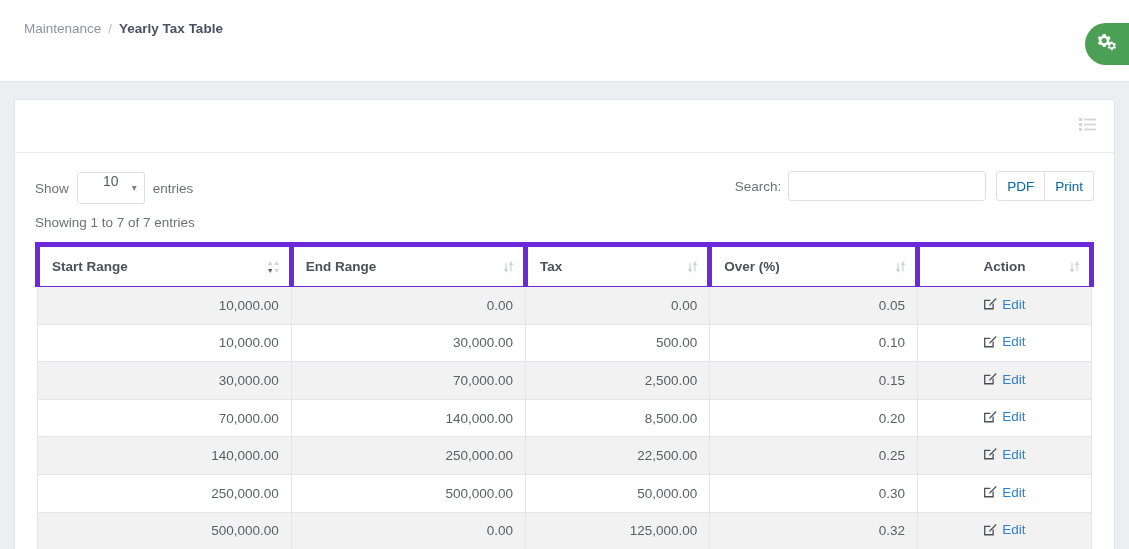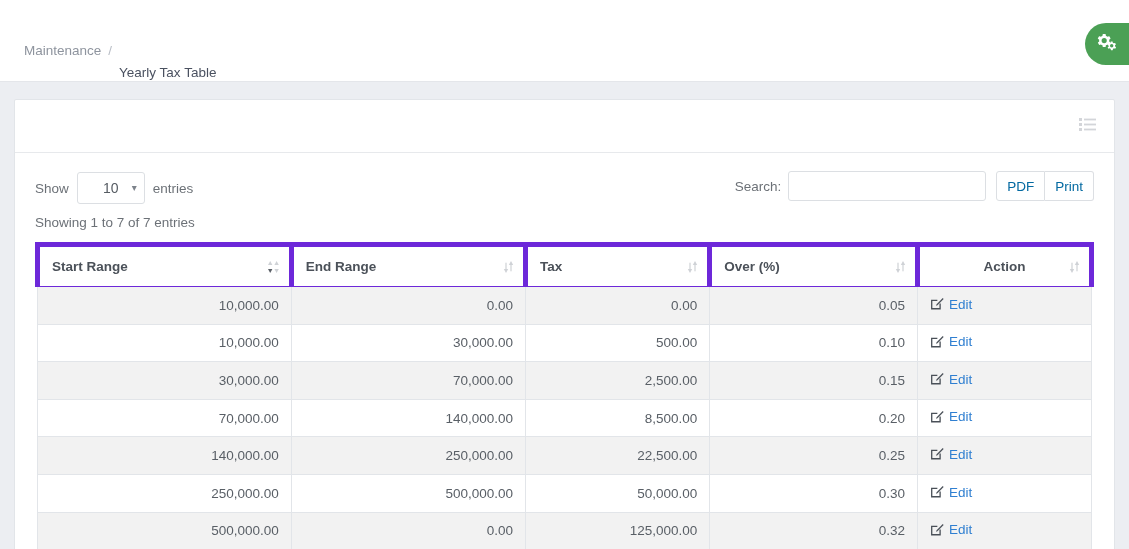--- a/index.html
+++ b/index.html
@@ -36,21 +36,21 @@
   .breadcrumb {
     margin-top: 9px;
     font-size: 13.5px;
     color: #9096a0;
     display: flex;
     align-items: center;
     gap: 7px;
   }
   .breadcrumb .crumb-link { color: #8e949e; text-decoration: none; }
   .breadcrumb .crumb-sep { color: #b9bec6; }
-  .breadcrumb .crumb-active { color: #4a5160; font-weight: normal; margin-top: 44px; }
+  .breadcrumb .crumb-active { color: #4a5160; font-weight: bold; }
 
   .gear-fab {
     position: absolute;
     top: 23px;
     right: 0px;
     width: 44px;
     height: 42px;
     background: #4ba055;
     border-radius: 22px 0 0 22px;
     display: flex;
@@ -89,21 +89,21 @@
     padding-top: 5px;
   }
   .dt-select {
     position: relative;
     width: 68px;
     height: 32px;
     border: 1px solid #dcdfe3;
     border-radius: 3px;
     background: #fff;
     display: flex;
-    align-items: center;
+    align-items: flex-start;
     justify-content: center;
     font-size: 14px;
     color: #555b62;
     cursor: pointer;
   }
   .dt-select .chev {
     position: absolute;
     right: 7px;
     top: 50%;
     transform: translateY(-50%);
@@ -192,21 +192,21 @@
   }
   table.dt td {
     border: 1px solid #e2e5e9;
     height: 37.6px;
     font-size: 13.5px;
     color: #595f66;
     text-align: right;
     padding: 3px 12px;
     white-space: nowrap;
   }
-  table.dt td.action { text-align: left; }
+  table.dt td.action { text-align: center; }
   table.dt tbody tr.odd td { background: #f2f2f2; }
   table.dt tbody tr.even td { background: #ffffff; }
 
   .edit-link {
     color: #2f7fd1;
     text-decoration: none;
     font-size: 13.5px;
     display: inline-flex;
     align-items: center;
     gap: 5px;

